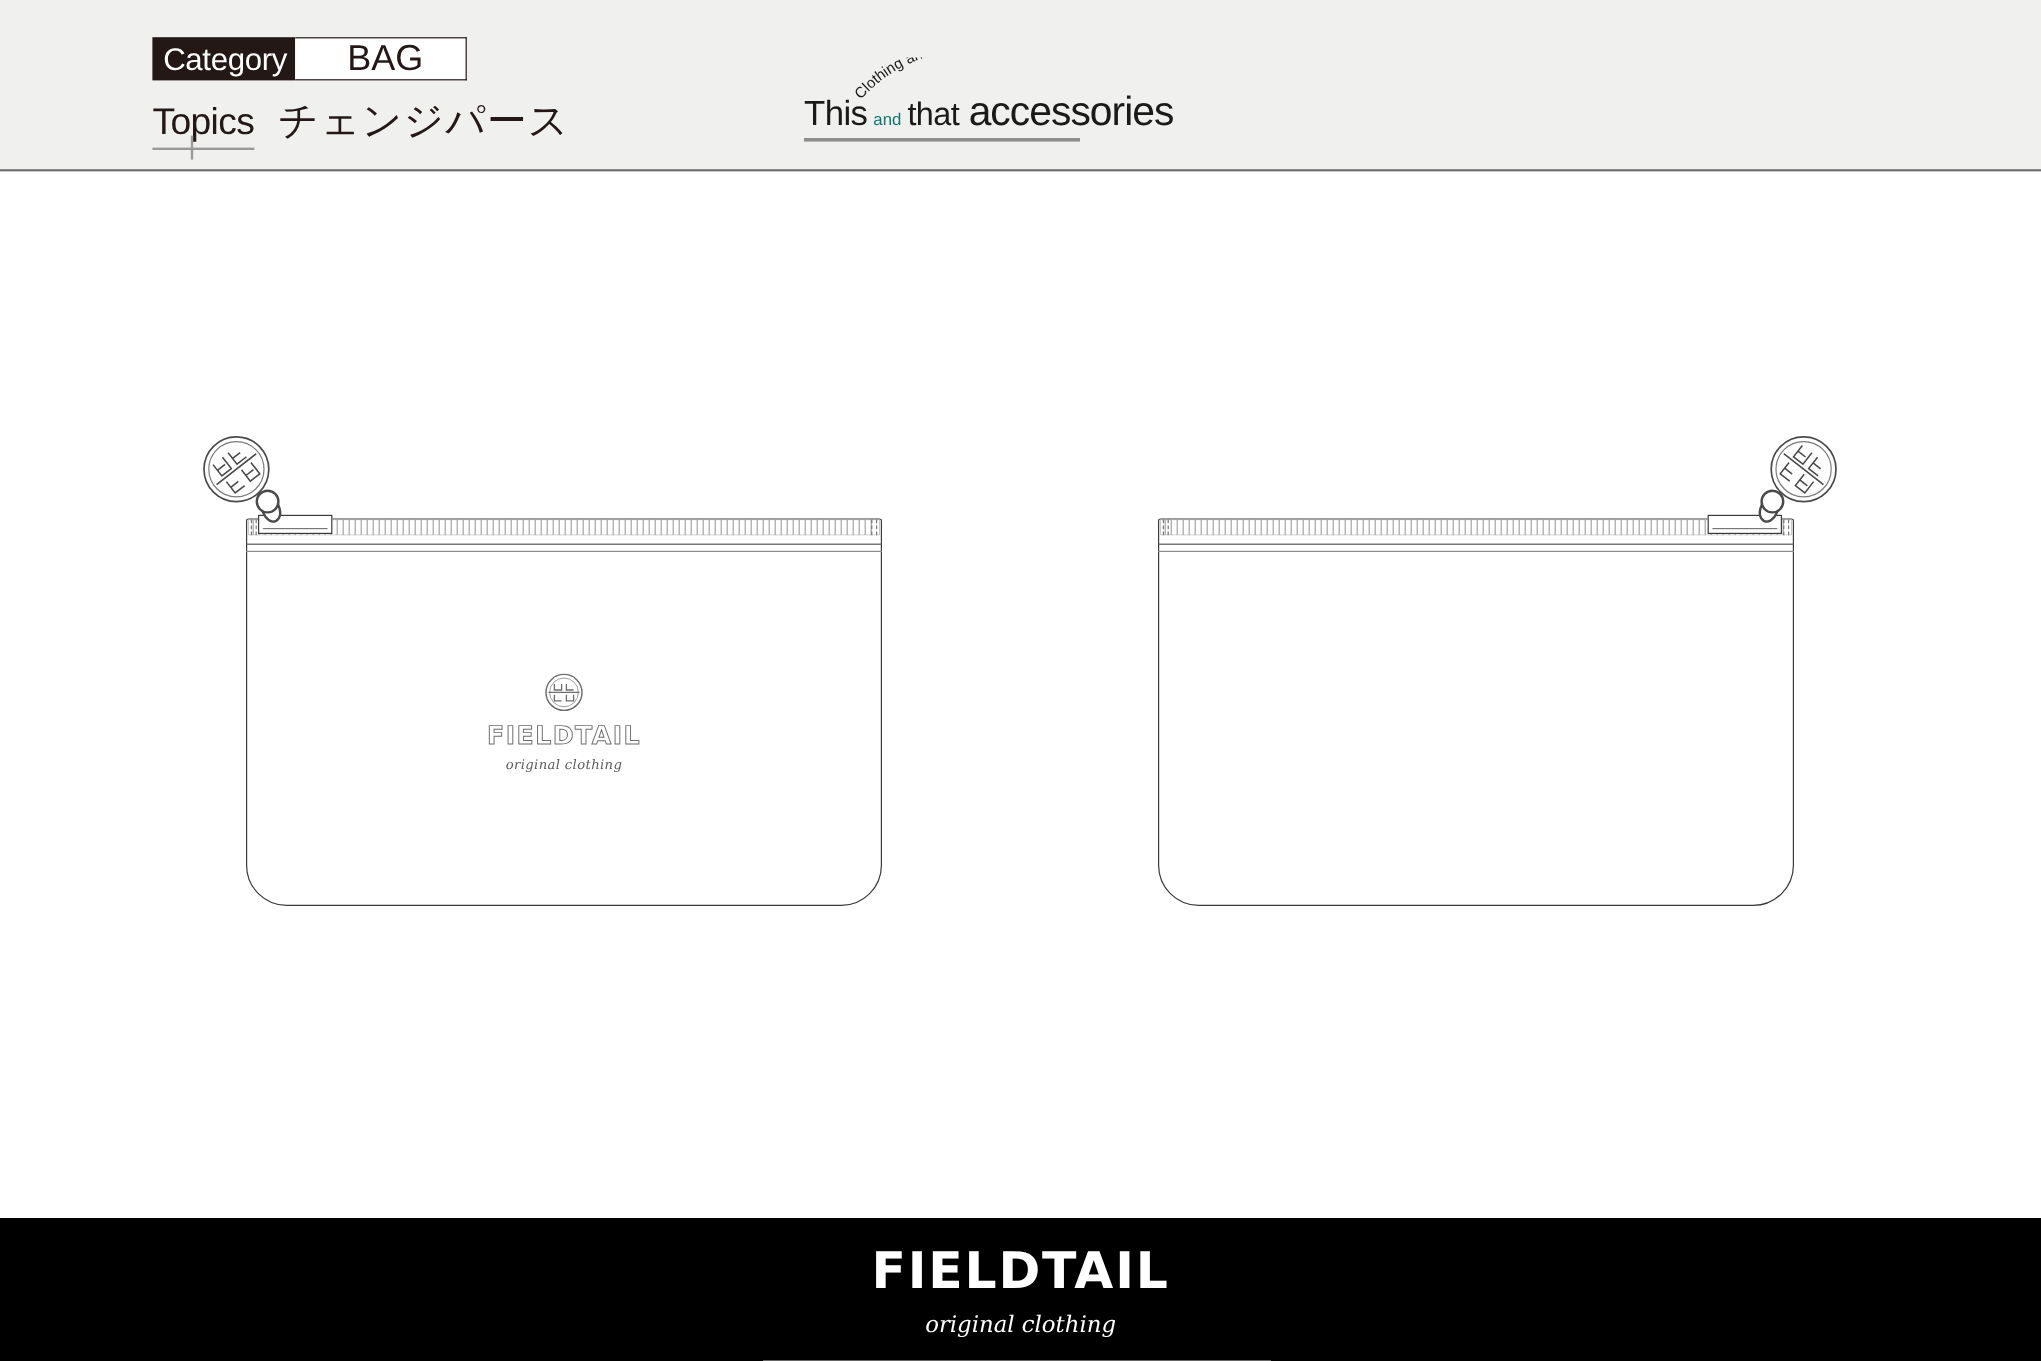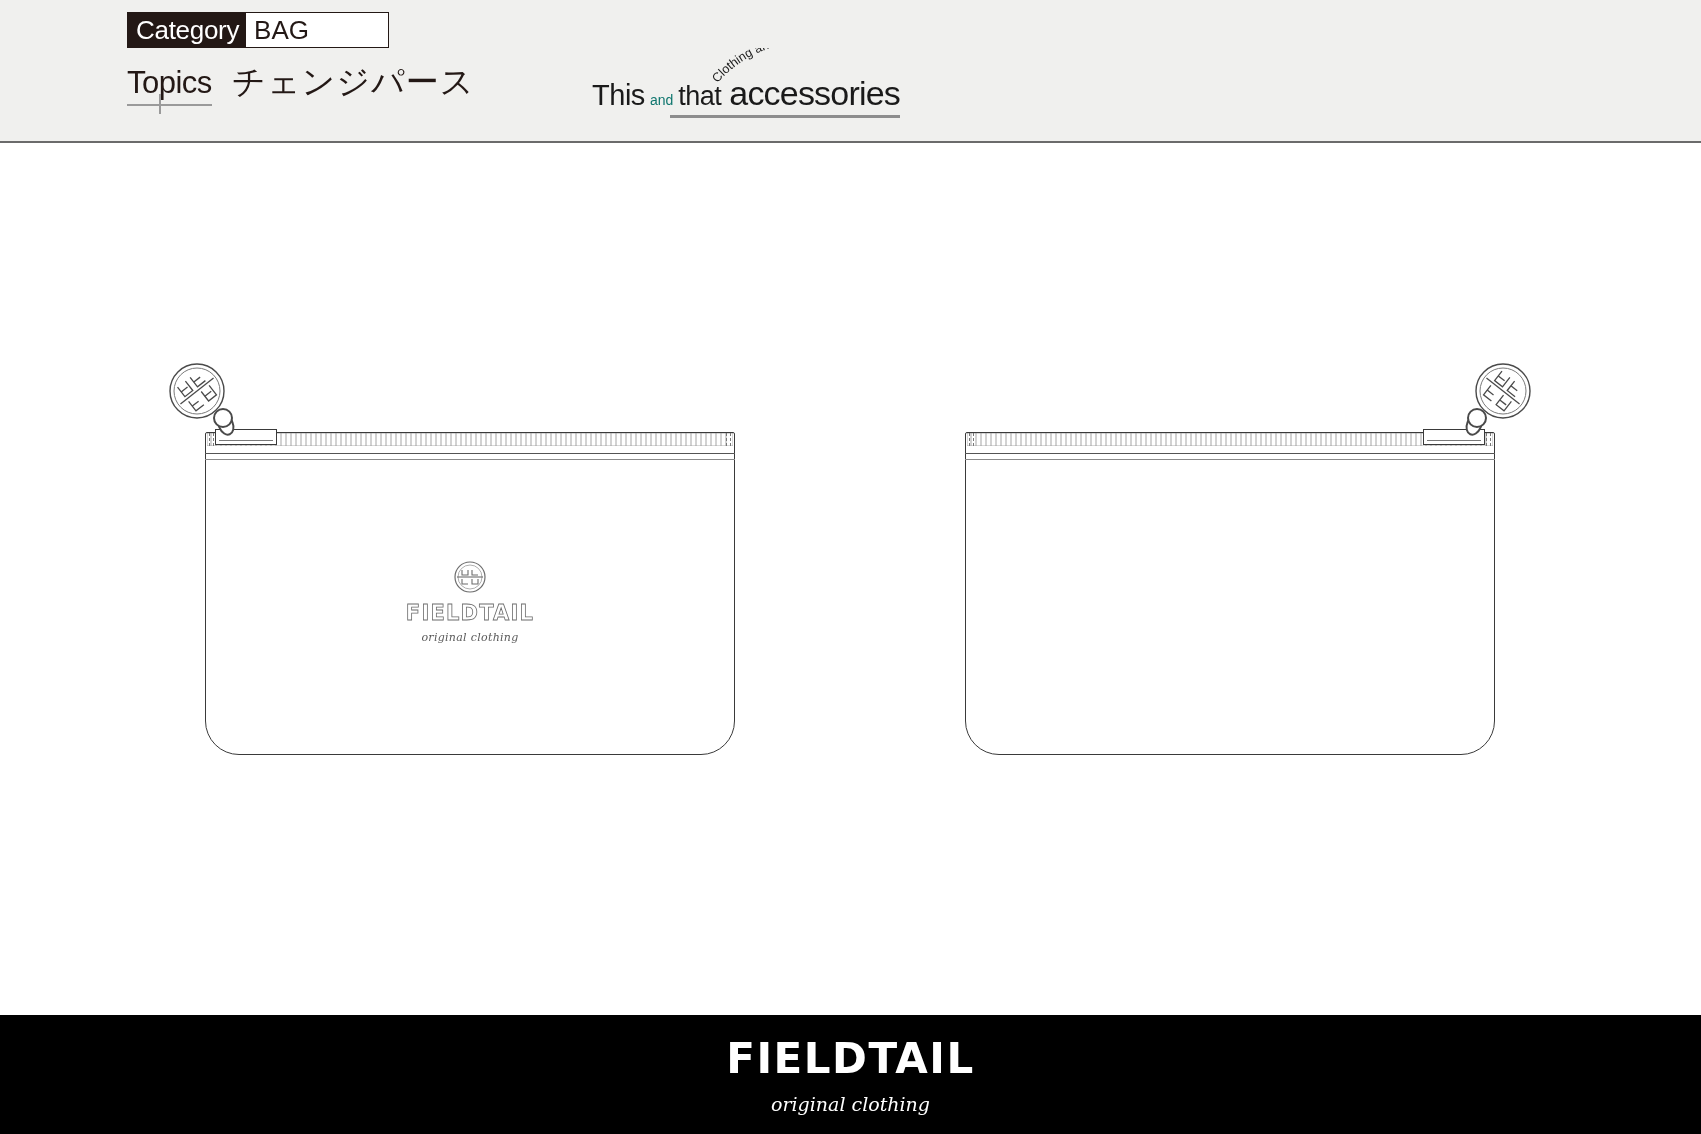--- a/index.html
+++ b/index.html
@@ -22,21 +22,22 @@
     position: absolute;
     left: 0; top: 0;
     width: 1701px;
     height: 143px;
     background: #f0f0ee;
     border-bottom: 2px solid #6b6b6b;
   }
   .header-left {
     position: absolute;
     left: 127px;
-    top: 12px;
+    top: 31px;
+    text-align: center;
   }
   .category-row {
     display: flex;
     align-items: stretch;
     height: 36px;
     width: 262px;
   }
   .category-tag {
     background: #231815;
     color: #ffffff;
@@ -45,21 +46,21 @@
     padding: 0 7px 0 9px;
     letter-spacing: -0.3px;
     white-space: nowrap;
   }
   .category-value-box {
     flex: 1;
     border: 1px solid #231815;
     border-left: none;
     background: #ffffff;
     color: #231815;
-    font-size: 26px;
+    font-size: 30px;
     line-height: 34px;
     padding-left: 8px;
     white-space: nowrap;
   }
   .topics-row {
     display: flex;
     align-items: baseline;
     margin-top: 12px;
   }
   .topics-label {
@@ -100,21 +101,21 @@
     left: 0; top: 0;
     width: 250px; height: 40px;
   }
   .brand-main {
     position: absolute;
     left: 0;
     top: 26px;
     width: 230px;
     display: flex;
     align-items: baseline;
-    justify-content: flex-end;
+    justify-content: space-between;
     border-bottom: 3px solid #8d8d8d;
     padding-bottom: 2px;
   }
   .bm-this { font-size: 29px; color: #1a1a1a; letter-spacing: -0.5px; }
   .bm-and  { font-size: 14px; color: #0f766e; margin: 0 5px; }
   .bm-that { font-size: 27px; color: #1a1a1a; letter-spacing: -0.5px; }
   .bm-coll { font-size: 34px; color: #1a1a1a; margin-left: 8px; letter-spacing: -0.8px; }
 
   
   .artboard {

